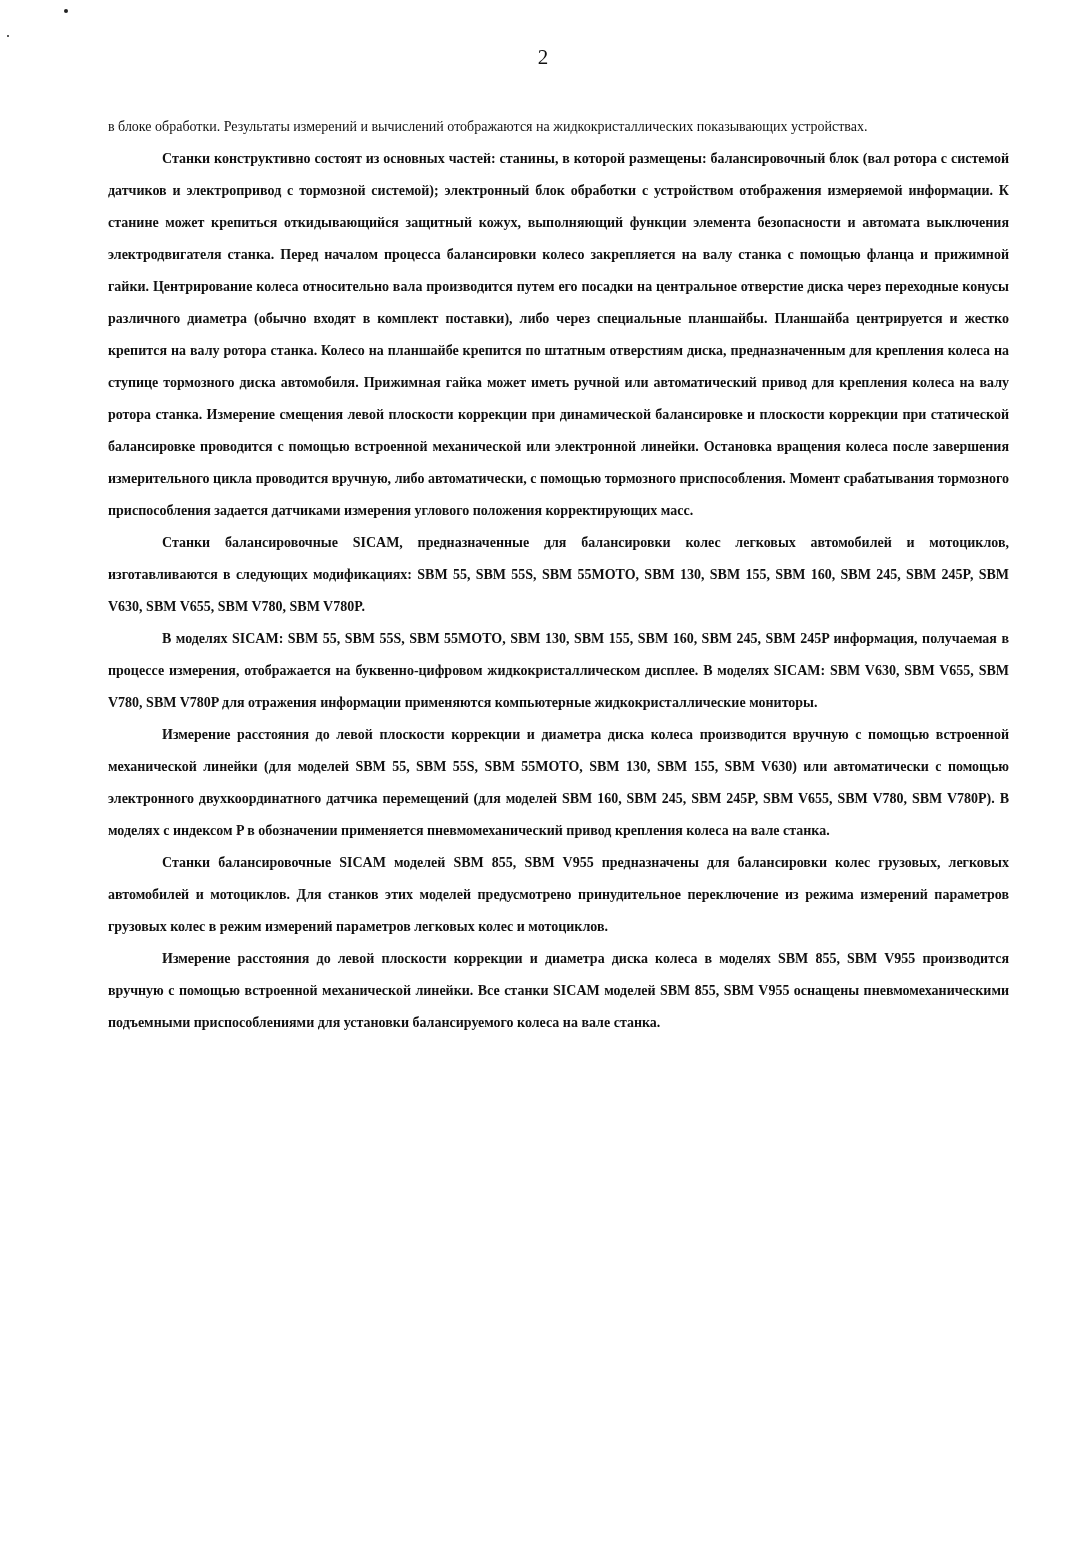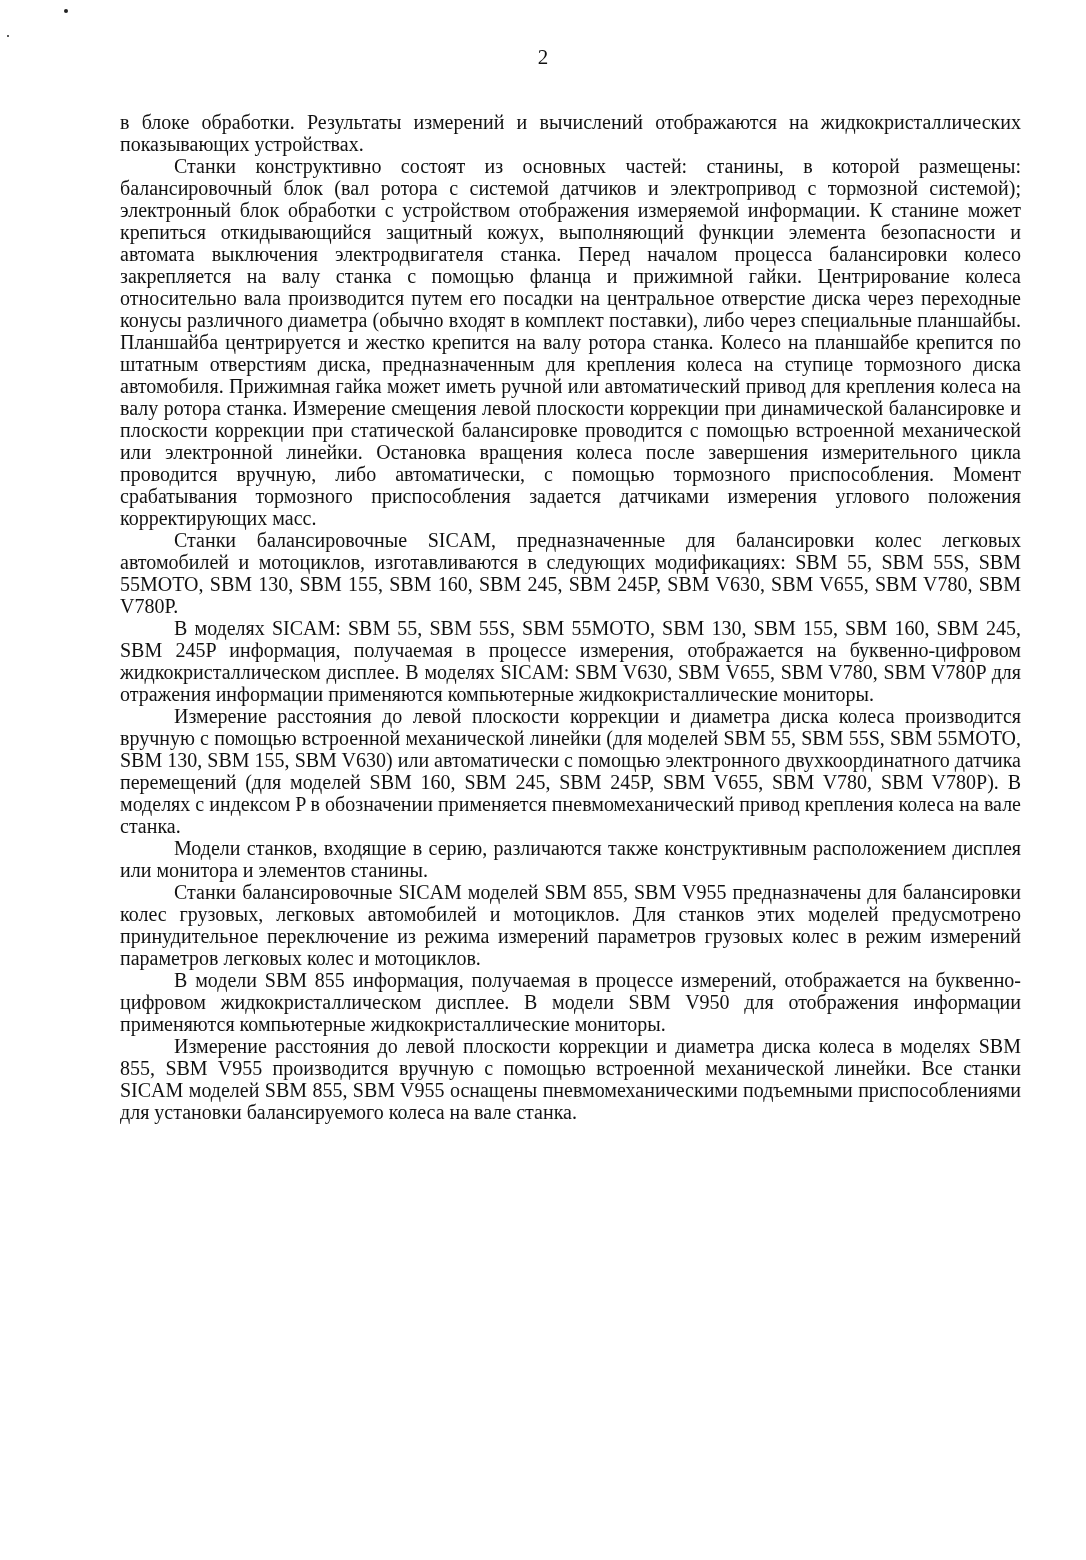--- a/index.html
+++ b/index.html
@@ -25,45 +25,44 @@
       top: 44px;
       left: 0;
       width: 1086px;
       text-align: center;
       font-size: 21px;
       line-height: 26px;
     }
     .content {
       position: absolute;
       top: 111px;
-      left: 120px;
+      left: 108px;
       width: 901px;
-      font-size: 20px;
-      line-height: 22px;
+      font-size: 14px;
+      line-height: 32px;
     }
     .para {
       margin: 0;
       text-align: justify;
       text-indent: 0;
     }
     .para.indent {
       text-indent: 54px;
+      font-weight: bold;
     }
   </style>
 </head>
 <body>
 
 <div class="speck" style="left:64px;top:9px;width:4px;height:4px;"></div>
 <div class="speck" style="left:7px;top:35px;width:2px;height:2px;"></div>
 
 <div class="page-number">2</div>
 
 <div class="content">
   <p class="para">в блоке обработки. Результаты измерений и вычислений отображаются на жидкокристаллических показывающих устройствах.</p>
   <p class="para indent">Станки конструктивно состоят из основных частей: станины, в которой размещены: балансировочный блок (вал ротора с системой датчиков и электропривод с тормозной системой); электронный блок обработки с устройством отображения измеряемой информации. К станине может крепиться откидывающийся защитный кожух, выполняющий функции элемента безопасности и автомата выключения электродвигателя станка. Перед началом процесса балансировки колесо закрепляется на валу станка с помощью фланца и прижимной гайки. Центрирование колеса относительно вала производится путем его посадки на центральное отверстие диска через переходные конусы различного диаметра (обычно входят в комплект поставки), либо через специальные планшайбы. Планшайба центрируется и жестко крепится на валу ротора станка. Колесо на планшайбе крепится по штатным отверстиям диска, предназначенным для крепления колеса на ступице тормозного диска автомобиля. Прижимная гайка может иметь ручной или автоматический привод для крепления колеса на валу ротора станка. Измерение смещения левой плоскости коррекции при динамической балансировке и плоскости коррекции при статической балансировке проводится с помощью встроенной механической или электронной линейки. Остановка вращения колеса после завершения измерительного цикла проводится вручную, либо автоматически, с помощью тормозного приспособления. Момент срабатывания тормозного приспособления задается датчиками измерения углового положения корректирующих масс.</p>
   <p class="para indent">Станки балансировочные SICAM, предназначенные для балансировки колес легковых автомобилей и мотоциклов, изготавливаются в следующих модификациях: SBM 55, SBM 55S, SBM 55MOTO, SBM 130, SBM 155, SBM 160, SBM 245, SBM 245P, SBM V630, SBM V655, SBM V780, SBM V780P.</p>
   <p class="para indent">В моделях SICAM: SBM 55, SBM 55S, SBM 55MOTO, SBM 130, SBM 155, SBM 160, SBM 245, SBM 245P информация, получаемая в процессе измерения, отображается на буквенно-цифровом жидкокристаллическом дисплее. В моделях SICAM: SBM V630, SBM V655, SBM V780, SBM V780P для отражения информации применяются компьютерные жидкокристаллические мониторы.</p>
   <p class="para indent">Измерение расстояния до левой плоскости коррекции и диаметра диска колеса производится вручную с помощью встроенной механической линейки (для моделей SBM 55, SBM 55S, SBM 55MOTO, SBM 130, SBM 155, SBM V630) или автоматически с помощью электронного двухкоординатного датчика перемещений (для моделей SBM 160, SBM 245, SBM 245P, SBM V655, SBM V780, SBM V780P). В моделях с индексом P в обозначении применяется пневмомеханический привод крепления колеса на вале станка.</p>
-  <p class="para indent">Модели станков, входящие в серию, различаются также конструктивным расположением дисплея или монитора и элементов станины.</p>
   <p class="para indent">Станки балансировочные SICAM моделей SBM 855, SBM V955 предназначены для балансировки колес грузовых, легковых автомобилей и мотоциклов. Для станков этих моделей предусмотрено принудительное переключение из режима измерений параметров грузовых колес в режим измерений параметров легковых колес и мотоциклов.</p>
-  <p class="para indent">В модели SBM 855 информация, получаемая в процессе измерений, отображается на буквенно-цифровом жидкокристаллическом дисплее. В модели SBM V950 для отображения информации применяются компьютерные жидкокристаллические мониторы.</p>
   <p class="para indent">Измерение расстояния до левой плоскости коррекции и диаметра диска колеса в моделях SBM 855, SBM V955 производится вручную с помощью встроенной механической линейки. Все станки SICAM моделей SBM 855, SBM V955 оснащены пневмомеханическими подъемными приспособлениями для установки балансируемого колеса на вале станка.</p>
 </div>
 
 </body></html>

